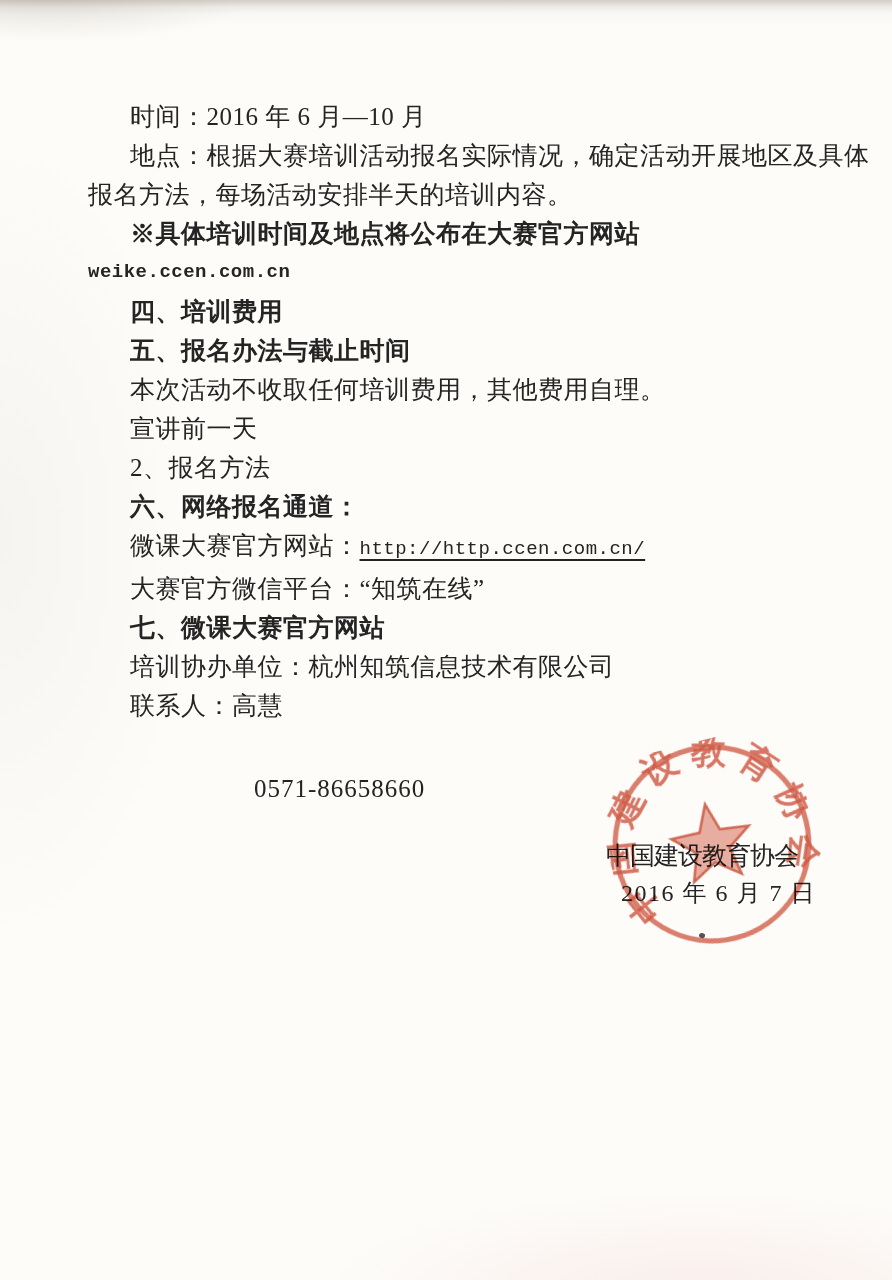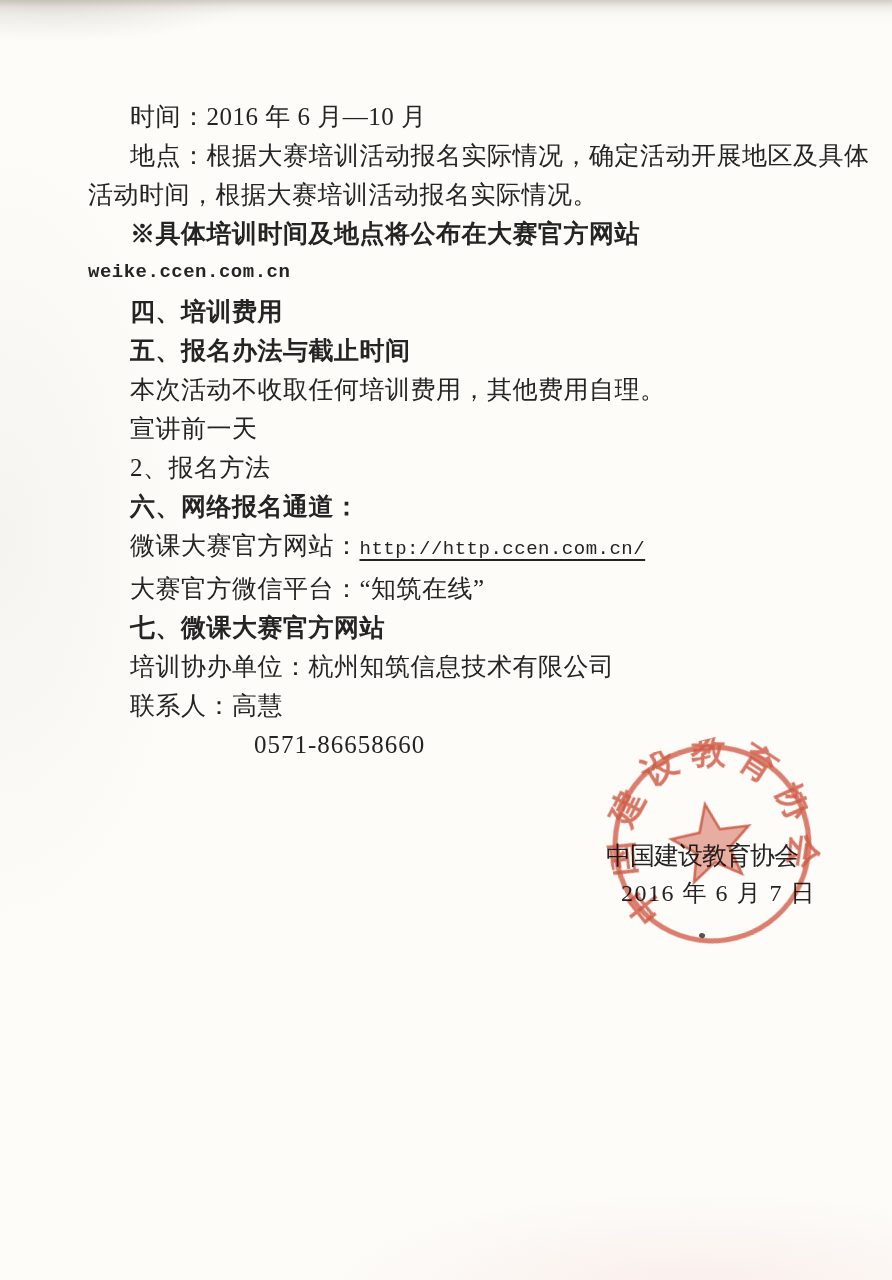--- a/index.html
+++ b/index.html
@@ -21,21 +21,21 @@
   .doc{padding:97px 30px 0 88px;}
   .line{
     margin:0;
     font-size:25px;
     line-height:39px;
     letter-spacing:0.5px;
     white-space:nowrap;
   }
   .indent{text-indent:42px;}
   .b{font-weight:bold;}
-  .phone2{text-indent:166px;letter-spacing:1px;}
+  .phone2{text-indent:166px;letter-spacing:1px;margin-top:44px;}
   .latin{
     font-family:"Liberation Mono","DejaVu Sans Mono",monospace;
     font-size:19px;
     letter-spacing:0.5px;
   }
   .url{
     text-decoration:underline;
     text-underline-offset:5px;
     text-decoration-thickness:2px;
   }
@@ -67,21 +67,21 @@
   }
 </style>
 </head>
 <body>
 
 <div class="page">
 
   <div class="doc">
     <p class="line indent">时间：2016 年 6 月—10 月</p>
     <p class="line indent">地点：根据大赛培训活动报名实际情况，确定活动开展地区及具体</p>
-    <p class="line">活动时间，根据大赛培训活动报名实际情况。</p>
+    <p class="line">报名方法，每场活动安排半天的培训内容。</p>
     <p class="line indent b">※具体培训时间及地点将公布在大赛官方网站</p>
     <p class="line b latin">weike.ccen.com.cn</p>
     <p class="line indent b">四、培训费用</p>
     <p class="line indent b">五、报名办法与截止时间</p>
     <p class="line indent">本次活动不收取任何培训费用，其他费用自理。</p>
     <p class="line indent">宣讲前一天</p>
     <p class="line indent">2、报名方法</p>
     <p class="line indent b">六、网络报名通道：</p>
     <p class="line indent"><span>微课大赛官方网站：</span><span class="latin url">http://http.ccen.com.cn/</span></p>
     <p class="line indent">大赛官方微信平台：“知筑在线”</p>

